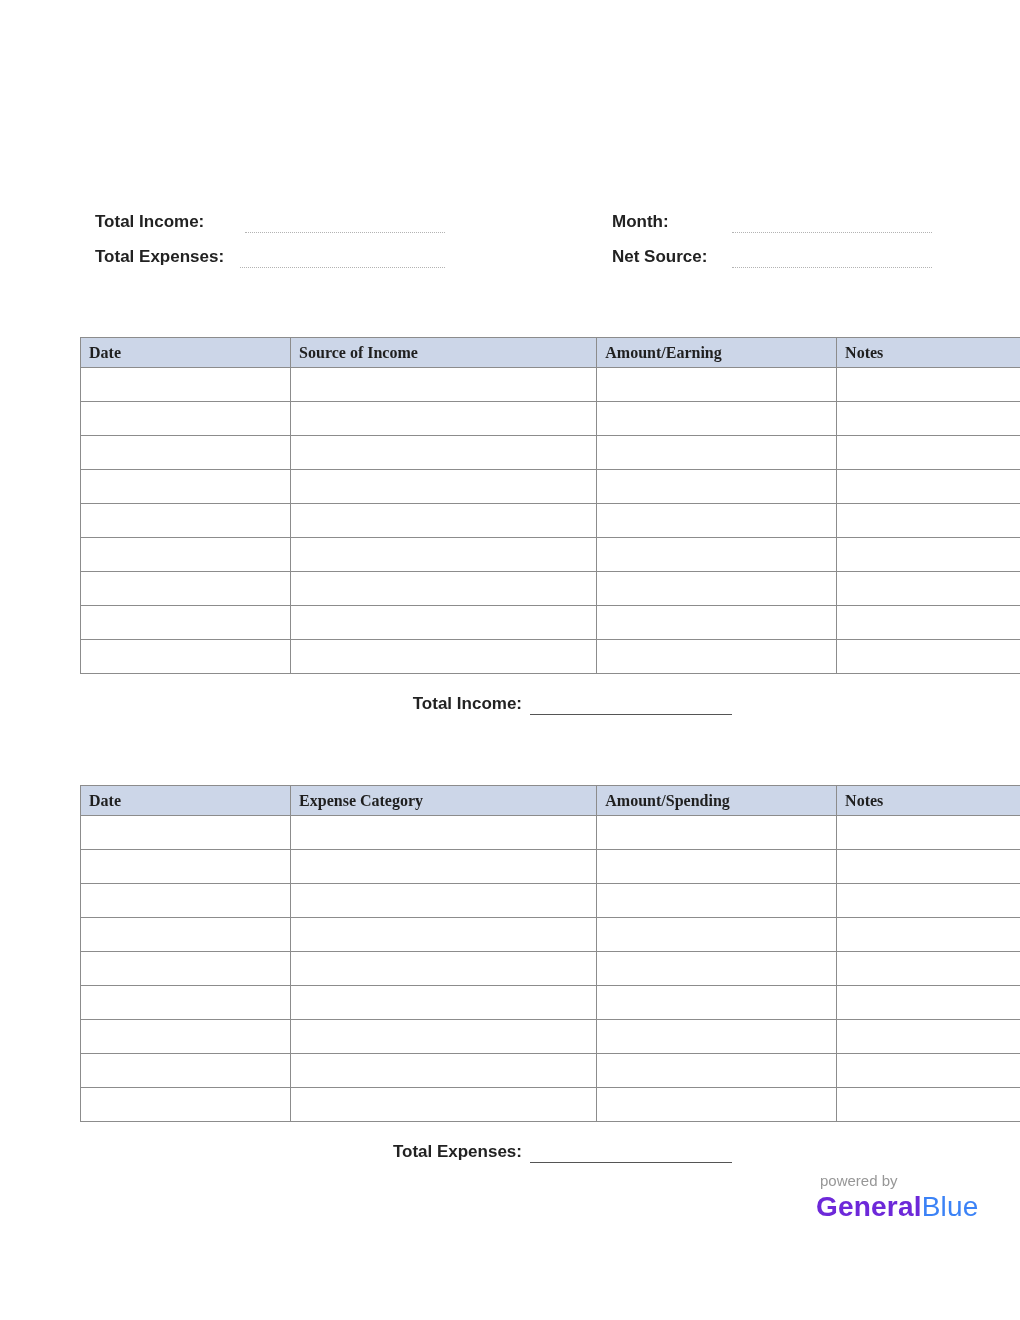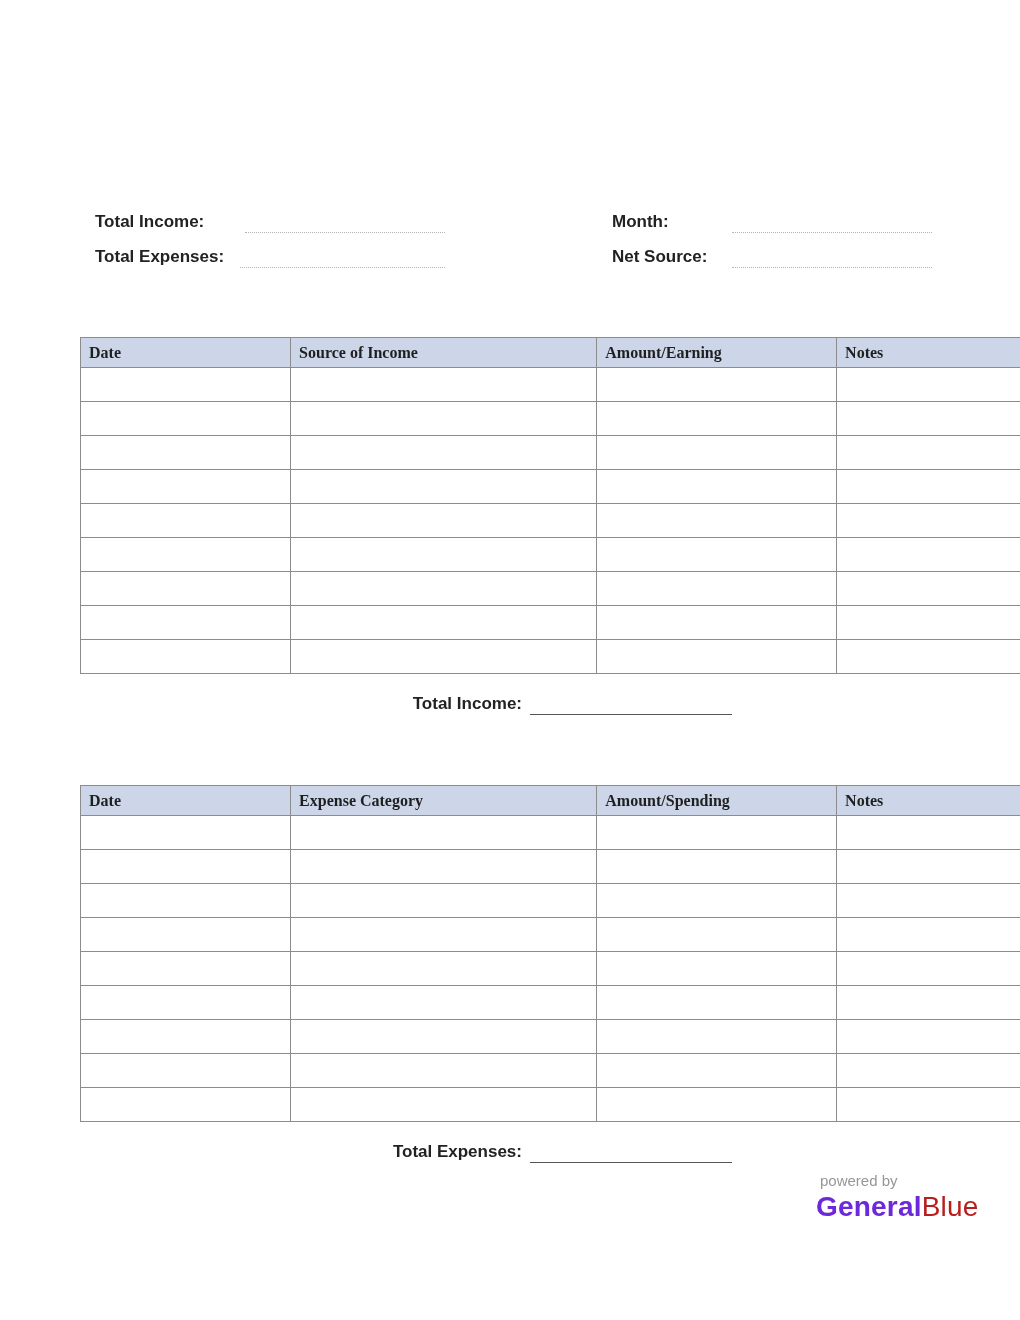--- a/index.html
+++ b/index.html
@@ -108,21 +108,21 @@
     margin-bottom: 2px;
     padding-left: 4px;
   }
   .brand-logo {
     font-size: 28px;
     font-weight: 500;
     letter-spacing: 0.2px;
     white-space: nowrap;
   }
   .brand-general { color: #6d28d9; font-weight: bold; }
-  .brand-blue   { color: #b91c1c; text-align: center; }
+  .brand-blue   { color: #3b82f6; text-align: center; }
 </style>
 </head>
 <body>
 
 <div class="page">
 
 
   <span class="label" style="left:95px; top:212px;">Total Income:</span>
   <span class="fill-line" style="left:245px; top:211px; width:200px;"></span>
 

